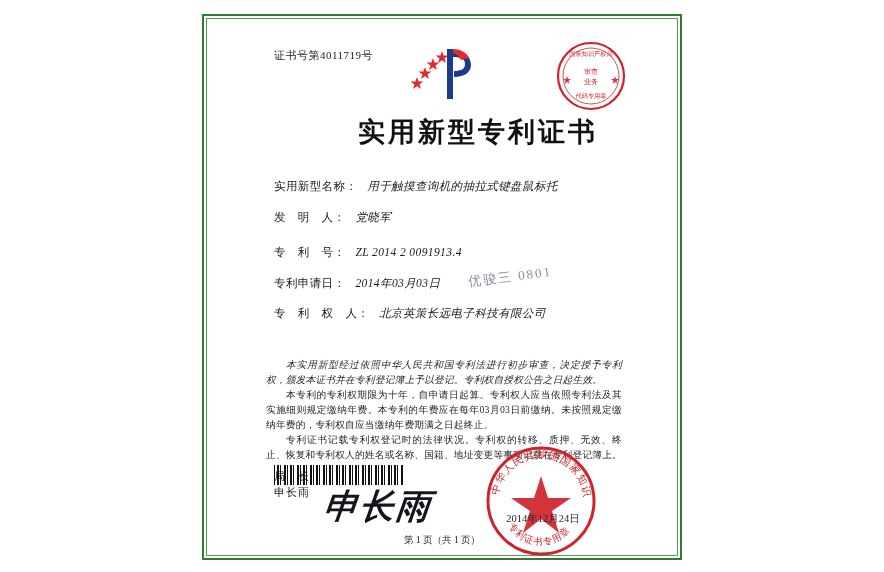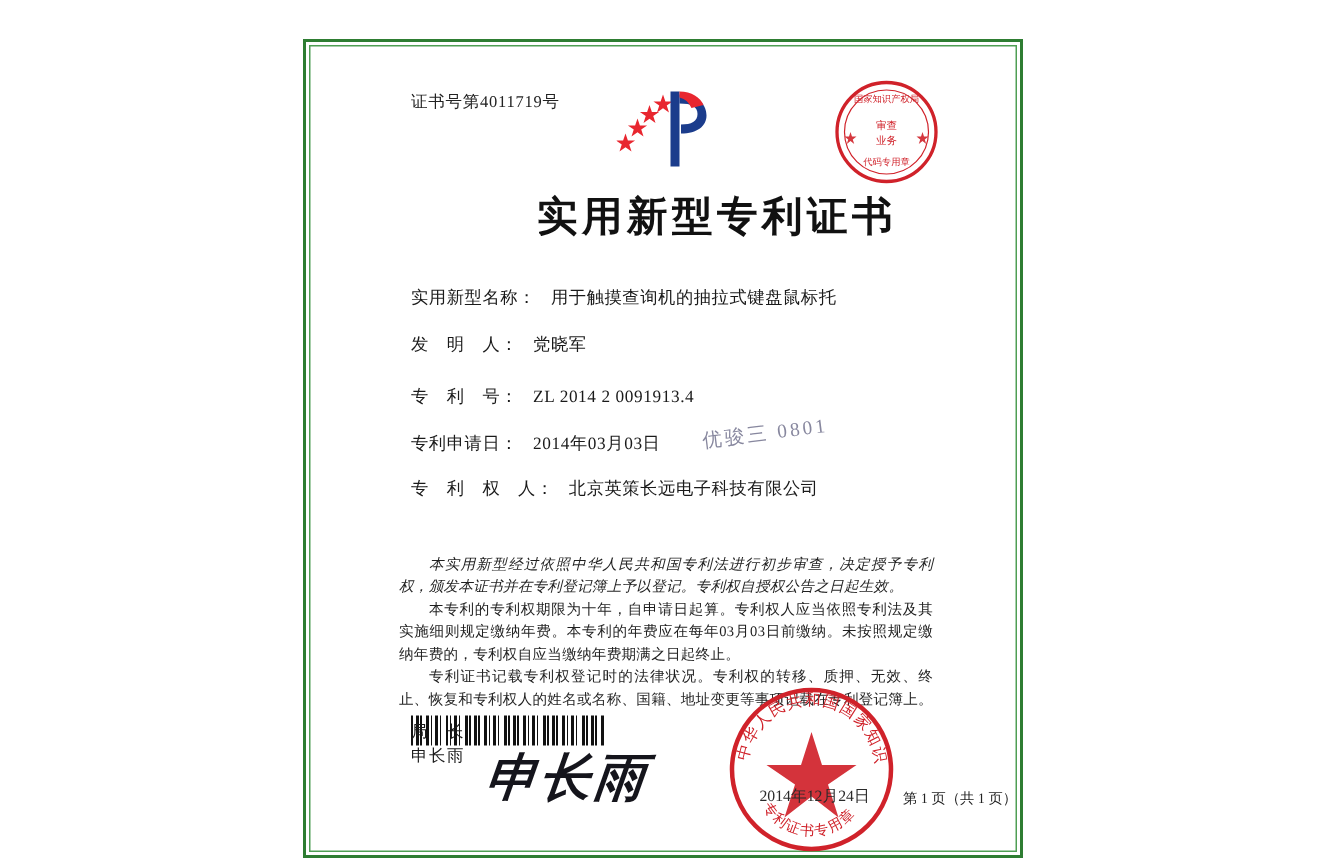--- a/index.html
+++ b/index.html
@@ -13,21 +13,20 @@
     font-family: "Liberation Serif", serif;
     color: #1a1a1a;
     overflow: hidden;
   }
 
   .page {
     position: relative;
     width: 884px;
     height: 416px;
     background: #ffffff;
-    margin-top: 12px;
   }
 
   
   .cert-border-outer {
     position: absolute;
     left: 202px;
     top: 14px;
     width: 480px;
     height: 546px;
     border: 2px solid #2e7d32;
@@ -99,21 +98,21 @@
   
   .field {
     position: absolute;
     left: 68px;
     font-size: 11.5px;
     color: #1a1a1a;
     white-space: nowrap;
     letter-spacing: 0.4px;
   }
   .field .lbl { display: inline-block; }
-  .field .val { display: inline-block; margin-left: 10px; }
+  .field .val { display: inline-block; margin-left: 10px; font-style: italic; }
 
   .f1 { top: 161px; }
   .f2 { top: 192px; }
   .f3 { top: 227px; }
   .f4 { top: 258px; text-align: center; }
   .f5 { top: 288px; }
   .f6 { top: 317px; }
 
   
   .hand-note {
@@ -203,23 +202,23 @@
     width: 122px;
     text-align: center;
     font-size: 10.5px;
     color: #2a2a2a;
   }
 
   
   .page-footer {
     position: absolute;
     left: 0;
-    top: 496px;
+    top: 516px;
     width: 472px;
-    text-align: right;
+    text-align: center;
     font-size: 9.5px;
     color: #222;
   }
 
   .seal-text {
     font-family: "Liberation Serif", serif;
   }
 </style>
 </head>
 <body>

